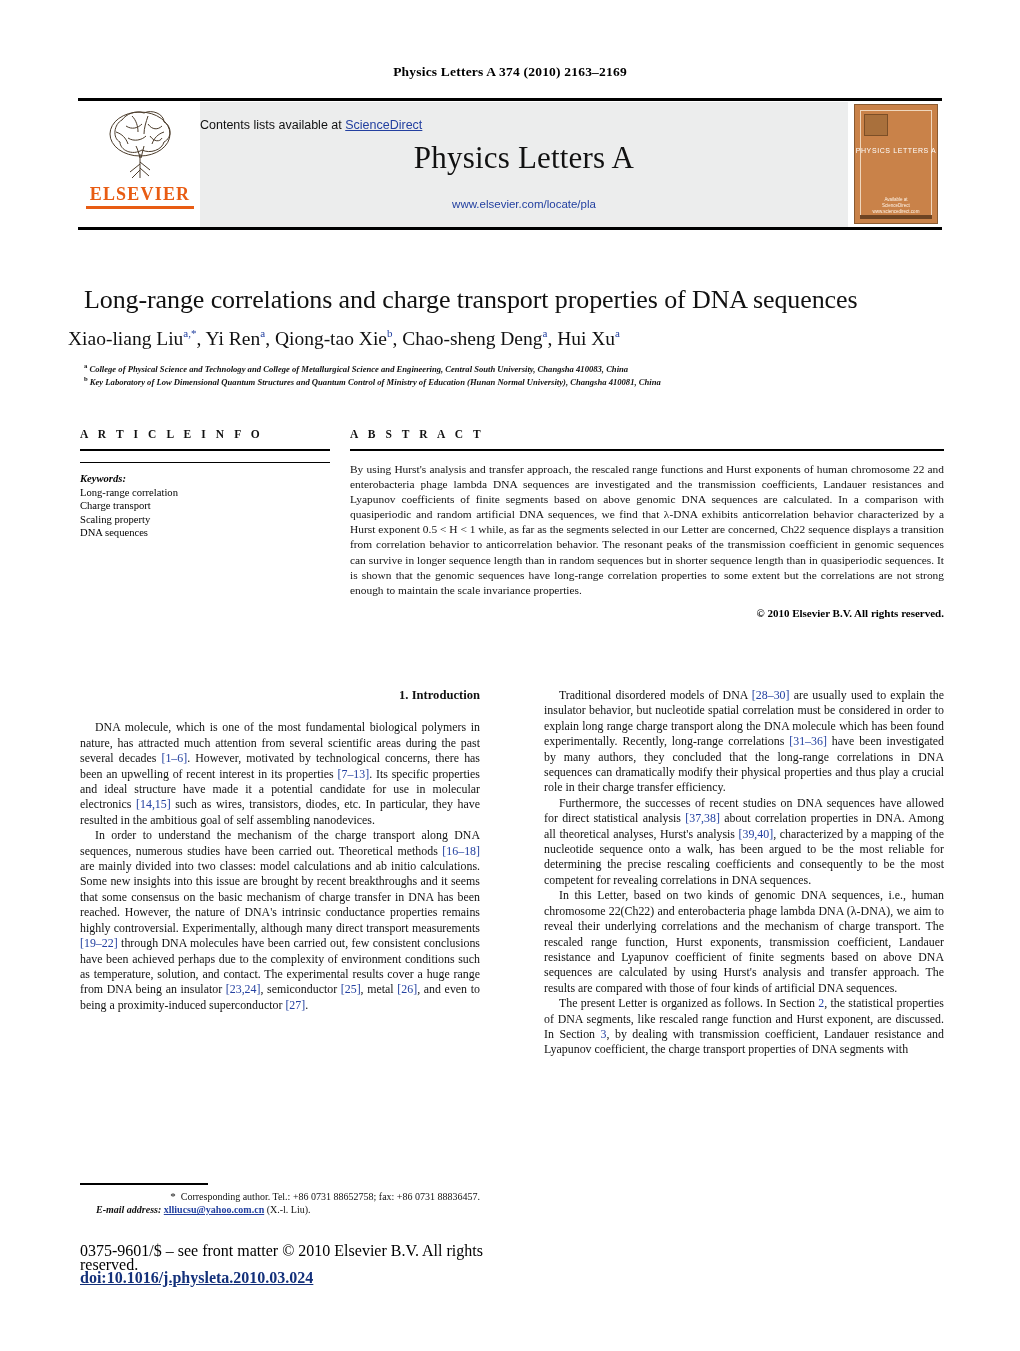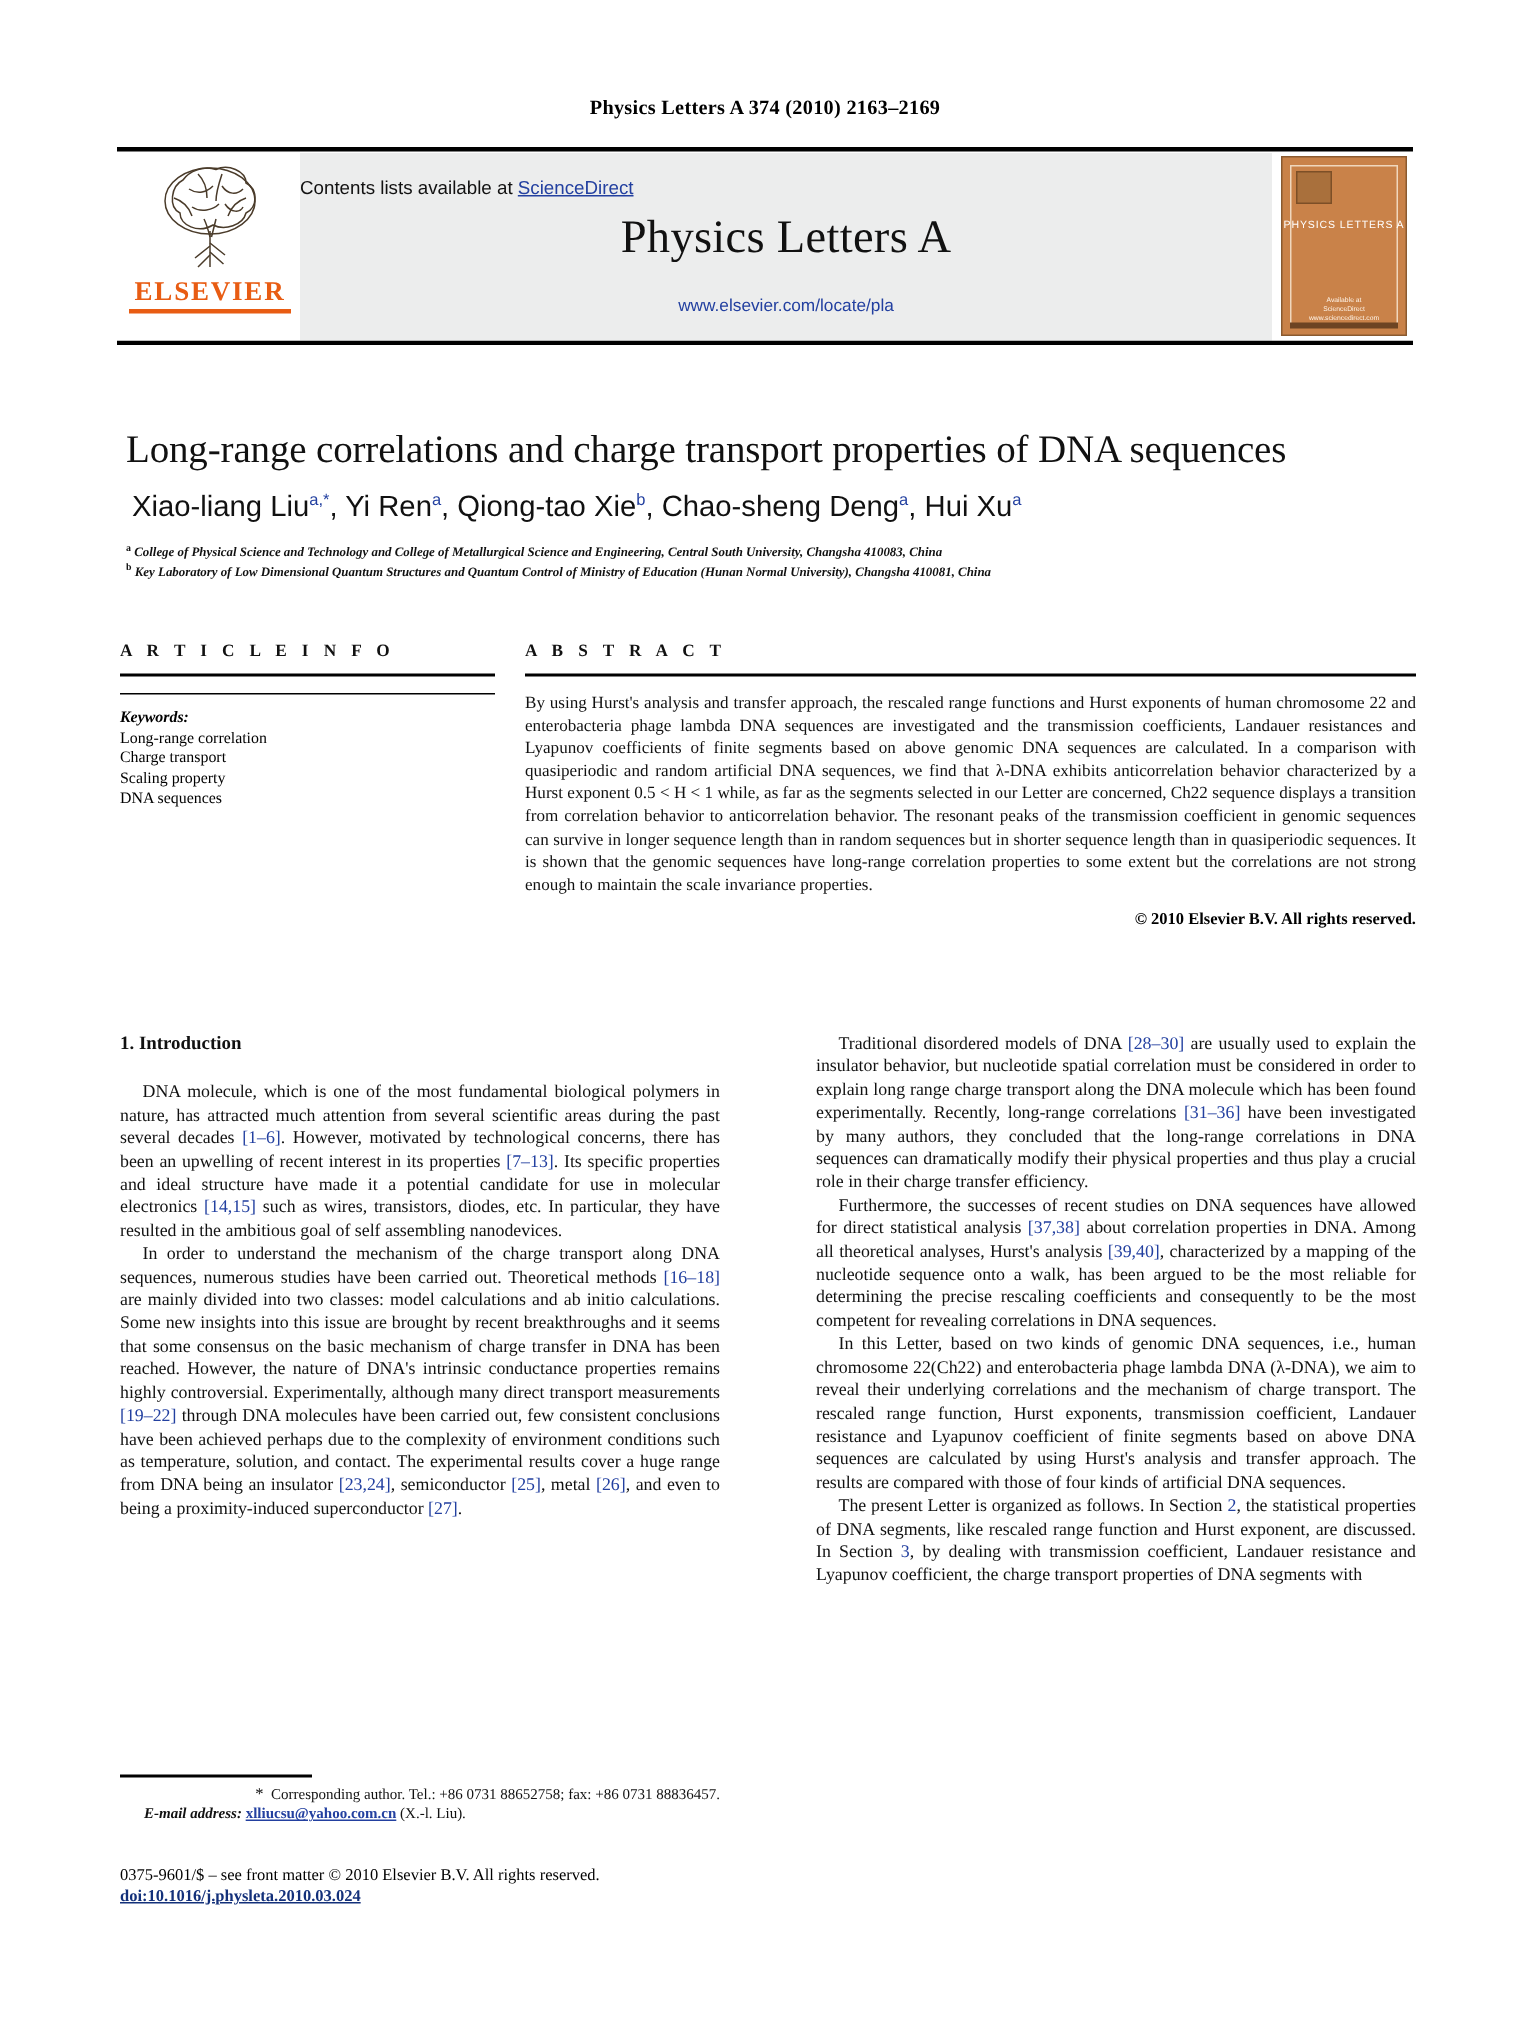--- a/index.html
+++ b/index.html
@@ -69,22 +69,22 @@
     font-family:"Liberation Sans", sans-serif;font-size:4.5px;color:#fff4e8;line-height:6px;}
   .cover-bottombar{position:absolute;left:5px;bottom:4px;width:72px;height:4px;background:#6d4423;}
 
   
   .title{
     position:absolute;left:84px;top:285px;width:860px;
     font-size:26px;font-family:"Liberation Serif", serif;color:#111;
     letter-spacing:-.1px;
   }
   .authors{
-    position:absolute;left:88px;top:327px;width:860px;
-    font-size:19.5px;font-family:Liberation Sans, sans-serif;color:#111;
+    position:absolute;left:68px;top:327px;width:860px;
+    font-size:19.5px;font-family:Liberation Serif, serif;color:#111;
   }
   .authors sup{font-size:11px;color:#2340a0;vertical-align:super;}
   .affil{
     position:absolute;left:84px;width:860px;
     font-size:8.6px;font-style:italic;font-weight:bold;
     font-family:"Liberation Serif", serif;color:#111;
   }
   .affil sup{font-size:6.6px;vertical-align:super;font-style:normal;}
   .affil-a{top:362px;}
   .affil-b{top:375px;}
@@ -118,38 +118,38 @@
   .body-col{
     position:absolute;top:688px;width:400px;
     font-size:11.9px;line-height:15.4px;text-align:justify;
     font-family:"Liberation Serif", serif;color:#111;
     hyphens:auto;
   }
   .col-left{left:80px;}
   .col-right{left:544px;}
   .body-col h2{
     font-size:12.6px;font-weight:bold;margin:0 0 17px 0;
-    font-family:"Liberation Serif", serif;text-align:left;
+    font-family:"Liberation Serif", serif;text-align:right;
   }
   .body-col p{margin:0;text-indent:15px;}
   .ref{color:#2340a0;}
 
   
   .footrule{position:absolute;left:80px;top:1183px;width:128px;height:1.5px;background:#000;}
   .footnote{
     position:absolute;left:80px;top:1190px;width:400px;
     font-size:10px;line-height:13.4px;font-family:"Liberation Serif", serif;color:#111;
   }
   .footnote .star{font-size:11px;}
   .footnote .em{font-style:italic;font-weight:bold;}
   .mail{color:#2340a0;font-weight:bold;font-style:normal;}
 
   .imprint{
     position:absolute;left:80px;top:1244px;width:420px;
-    font-size:11px;line-height:13.6px;font-family:"Liberation Serif", serif;
+    font-size:16px;line-height:13.6px;font-family:"Liberation Serif", serif;
   }
   .doi{color:#13307a;font-weight:bold;}
 </style>
 </head>
 <body>
 
 <div class="page">
 
   <div class="runhead">Physics Letters A 374 (2010) 2163–2169</div>
 

